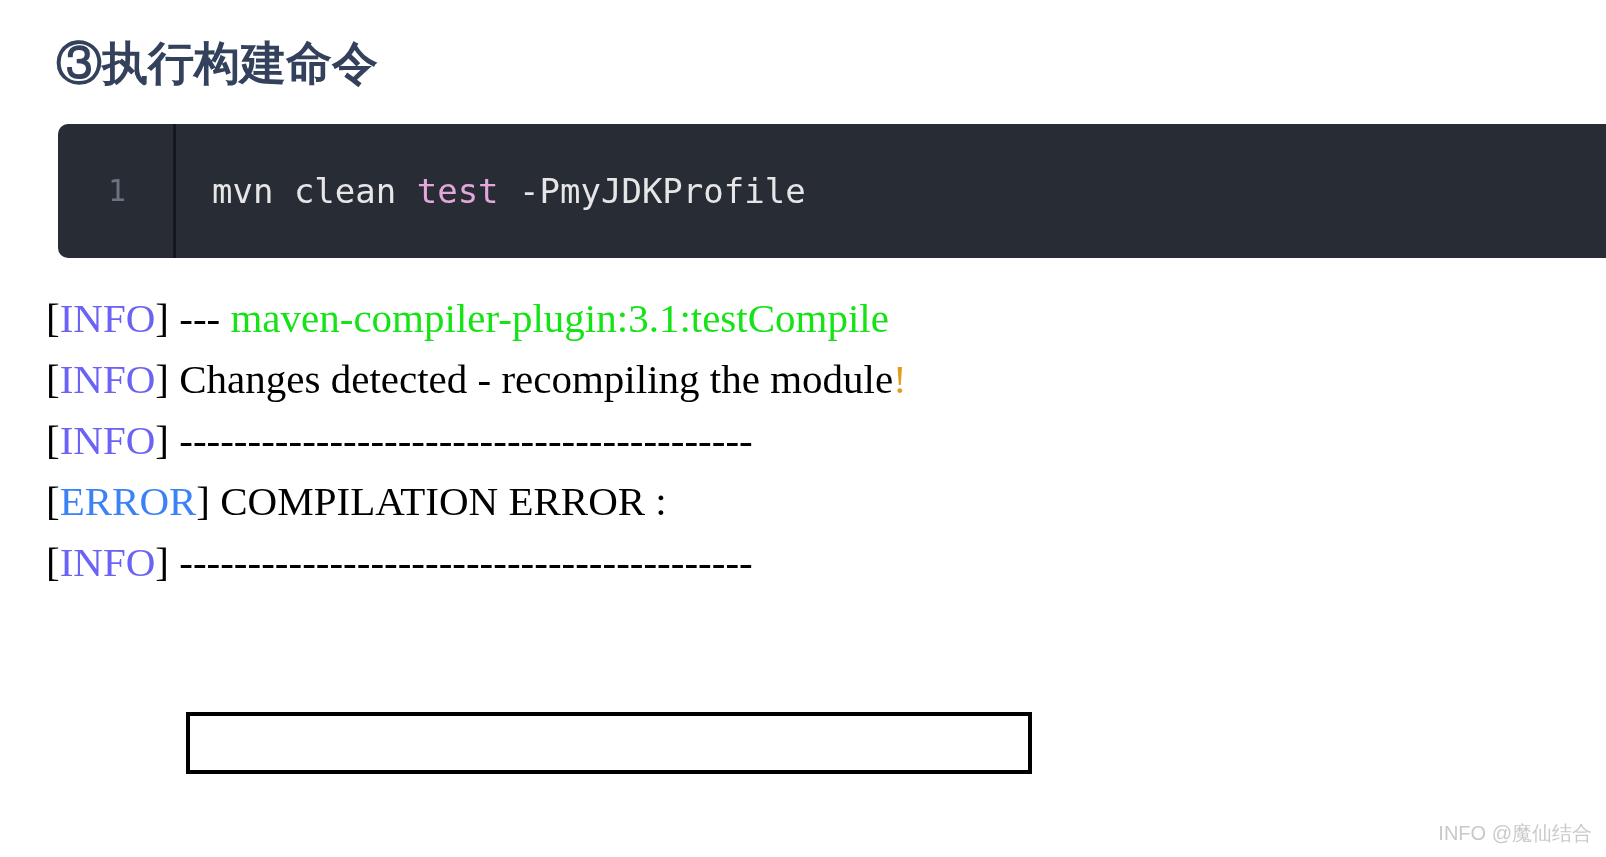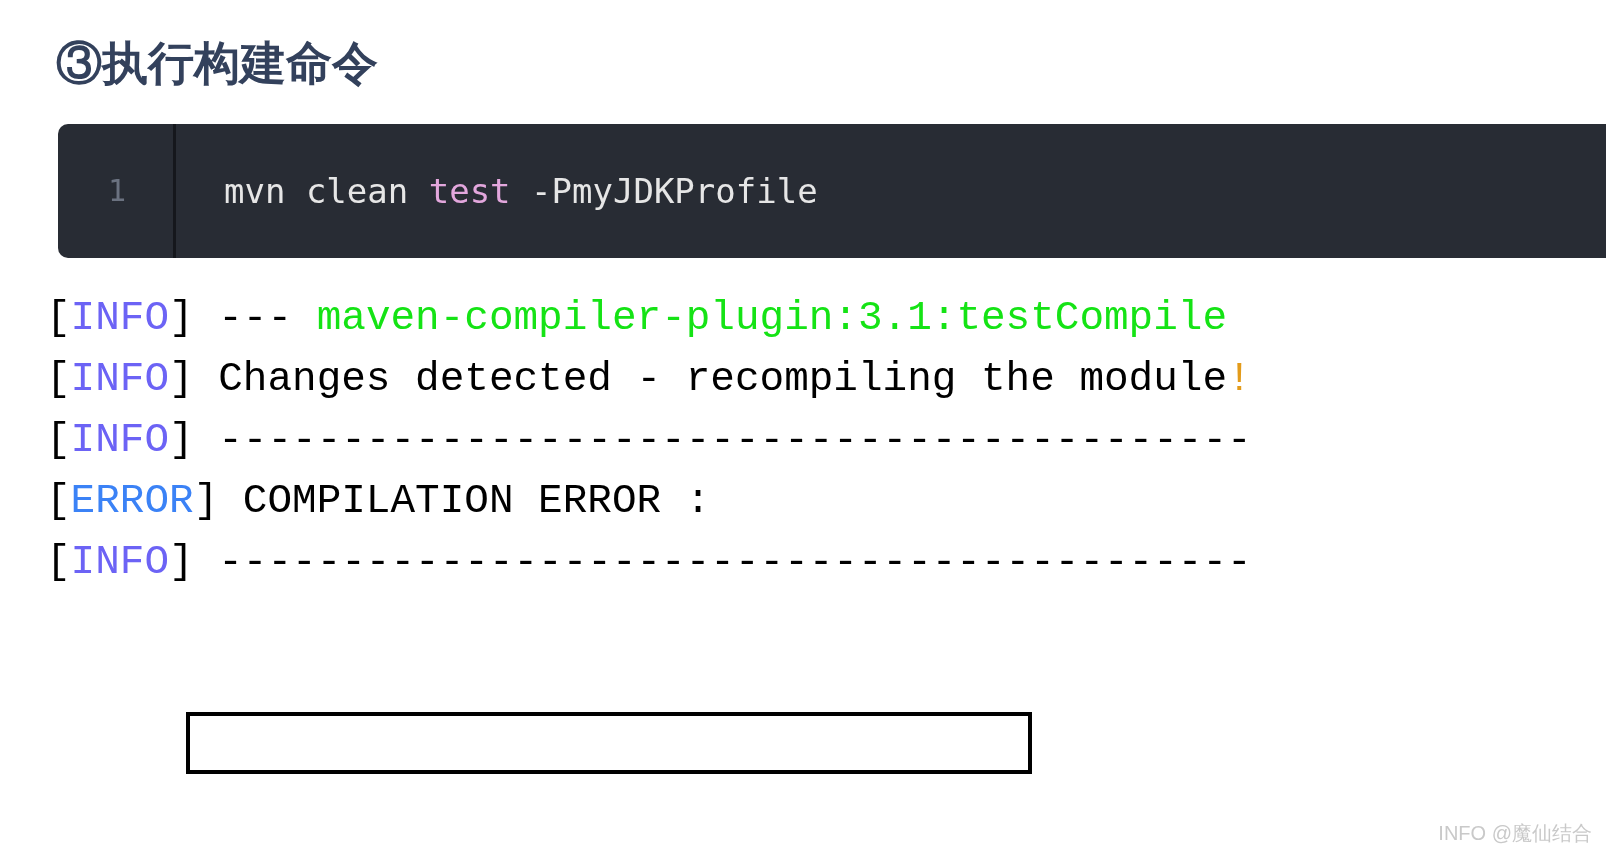--- a/index.html
+++ b/index.html
@@ -66,21 +66,21 @@
     right: 0;
     top: 0;
     bottom: 0;
     width: 3px;
     background: #15171c;
   }
   .code-body {
     flex: 1 1 auto;
     display: flex;
     align-items: center;
-    padding-left: 48px;
+    padding-left: 36px;
     box-sizing: border-box;
   }
   .code-line {
     font-family: "DejaVu Sans Mono", monospace;
     font-size: 34px;
     line-height: 44px;
     color: #e6e6e6;
     white-space: pre;
   }
   .tok-kw { color: #e3a7dd; }
@@ -88,21 +88,21 @@
   
   .console {
     position: absolute;
     left: 46px;
     top: 288px;
     width: 1210px;
     height: 500px;
     overflow: hidden;
   }
   .console-line {
-    font-family: Liberation Mono, monospace;
+    font-family: Liberation Serif, serif;
     font-size: 41px;
     line-height: 61px;
     color: #000000;
     white-space: pre;
     height: 61px;
   }
   .lvl-info  { color: #6c63f5; }
   .lvl-error { color: #3b82f6; }
   .txt-green { color: #15e315; }
   .txt-orange { color: #e39b1a; }

